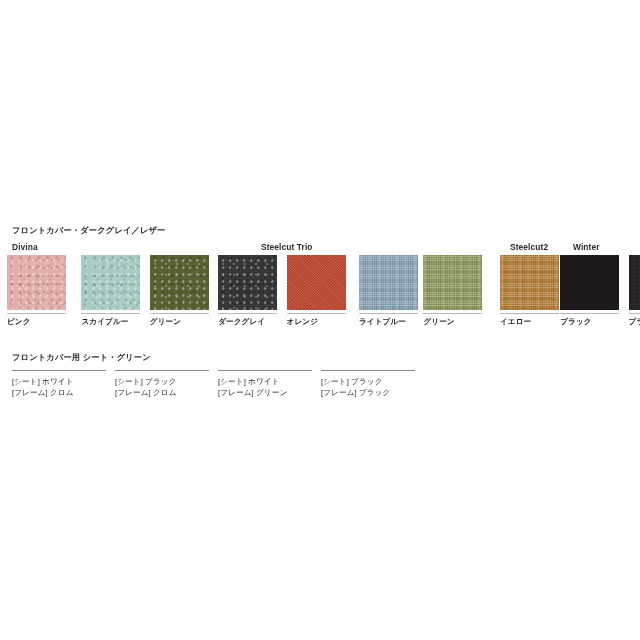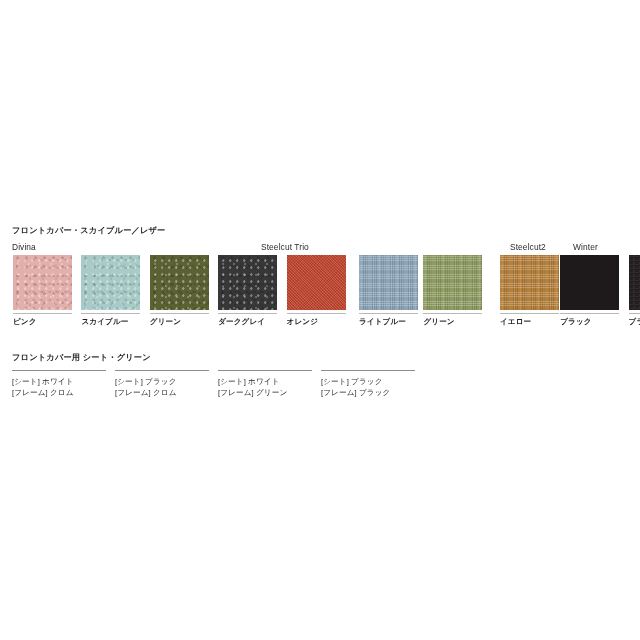--- a/index.html
+++ b/index.html
@@ -31,21 +31,21 @@
     font-weight: bold;
     letter-spacing: 0.2px;
     color: #231f20;
     white-space: nowrap;
   }
   #fabric-title { top: 225px; }
 
   .brand-label {
     position: absolute;
     font-size: 8.4px;
-    font-weight: normal;
+    font-weight: bold;
     letter-spacing: 0.1px;
     color: #2b2b2b;
     white-space: nowrap;
   }
 
   .swatch-cell {
     position: absolute;
     top: 255px;
     width: 59px;
   }
@@ -131,29 +131,29 @@
     line-height: 11px;
     letter-spacing: 0.1px;
     color: #231f20;
     white-space: nowrap;
   }
 </style>
 </head>
 <body>
 
 <div id="fabric-section">
-  <div class="section-title" id="fabric-title">フロントカバー・スカイブルー／レザー</div>
+  <div class="section-title" id="fabric-title">フロントカバー・ダークグレイ／レザー</div>
   <div id="brand-labels">
       <div class="brand-label" style="left: 12px; top: 242px;">Divina</div>
       <div class="brand-label" style="left: 261px; top: 242px;">Steelcut Trio</div>
       <div class="brand-label" style="left: 510px; top: 242px;">Steelcut2</div>
       <div class="brand-label" style="left: 573px; top: 242px;">Winter</div>
     </div>
   <div id="swatch-row">
-      <div class="swatch-cell" style="left: 13px;">
+      <div class="swatch-cell" style="left: 7px;">
         <div class="swatch-chip tx-melange" style="background: rgb(227, 175, 172);"></div>
         <div class="swatch-rule"></div>
         <div class="swatch-label">ピンク</div>
       </div>
       <div class="swatch-cell" style="left: 81.4px;">
         <div class="swatch-chip tx-melange" style="background: rgb(168, 203, 199);"></div>
         <div class="swatch-rule"></div>
         <div class="swatch-label">スカイブルー</div>
       </div>
       <div class="swatch-cell" style="left: 149.8px;">

